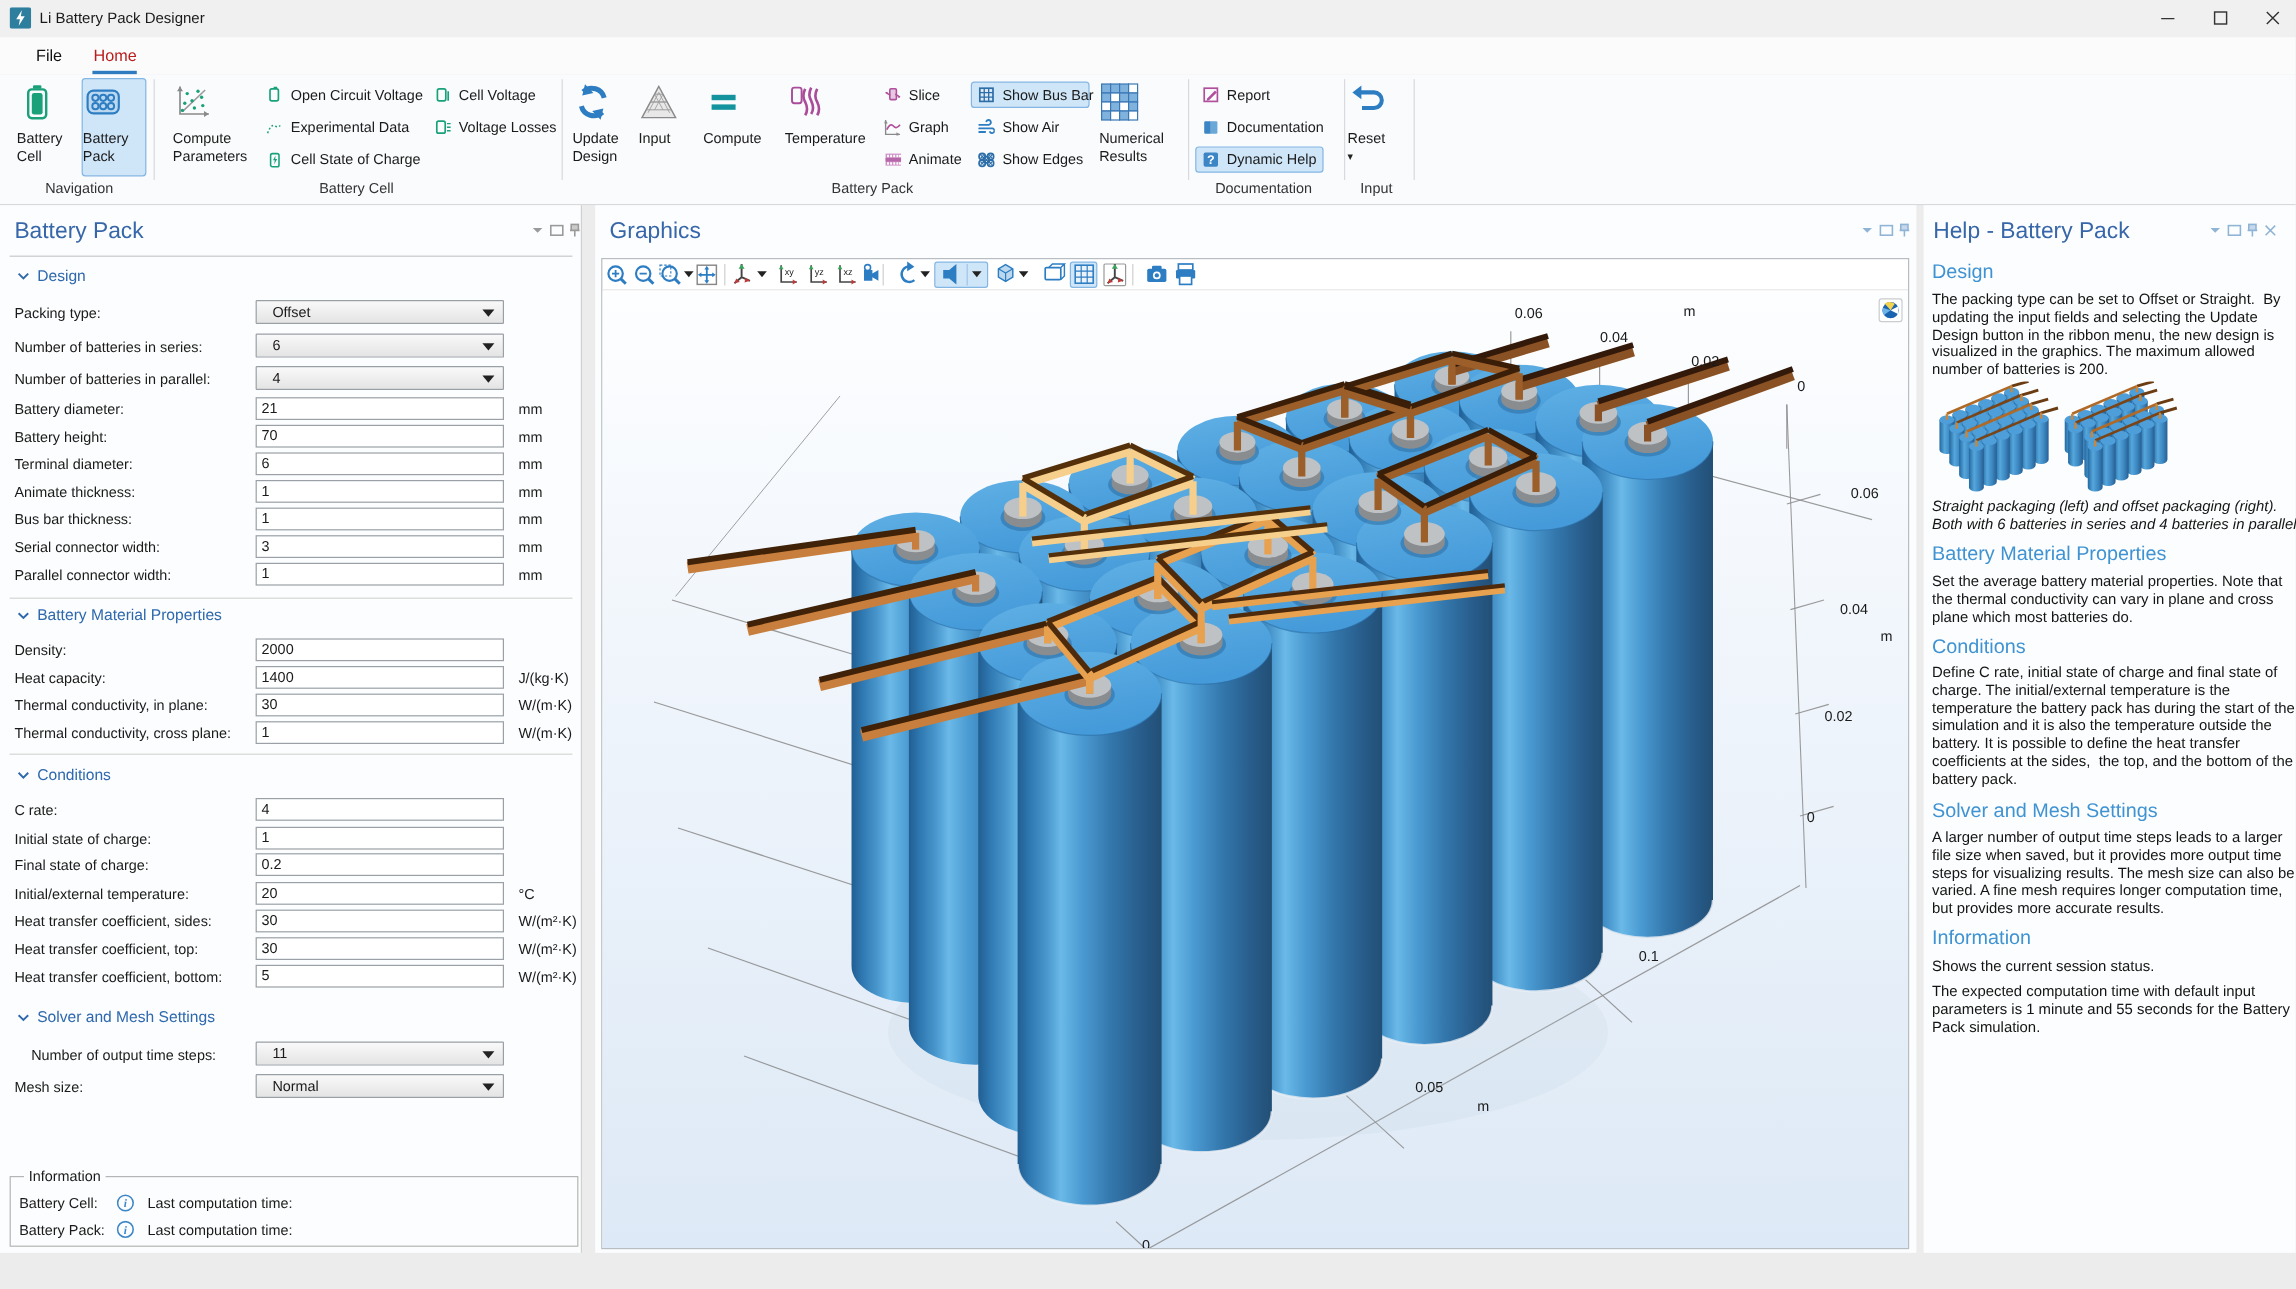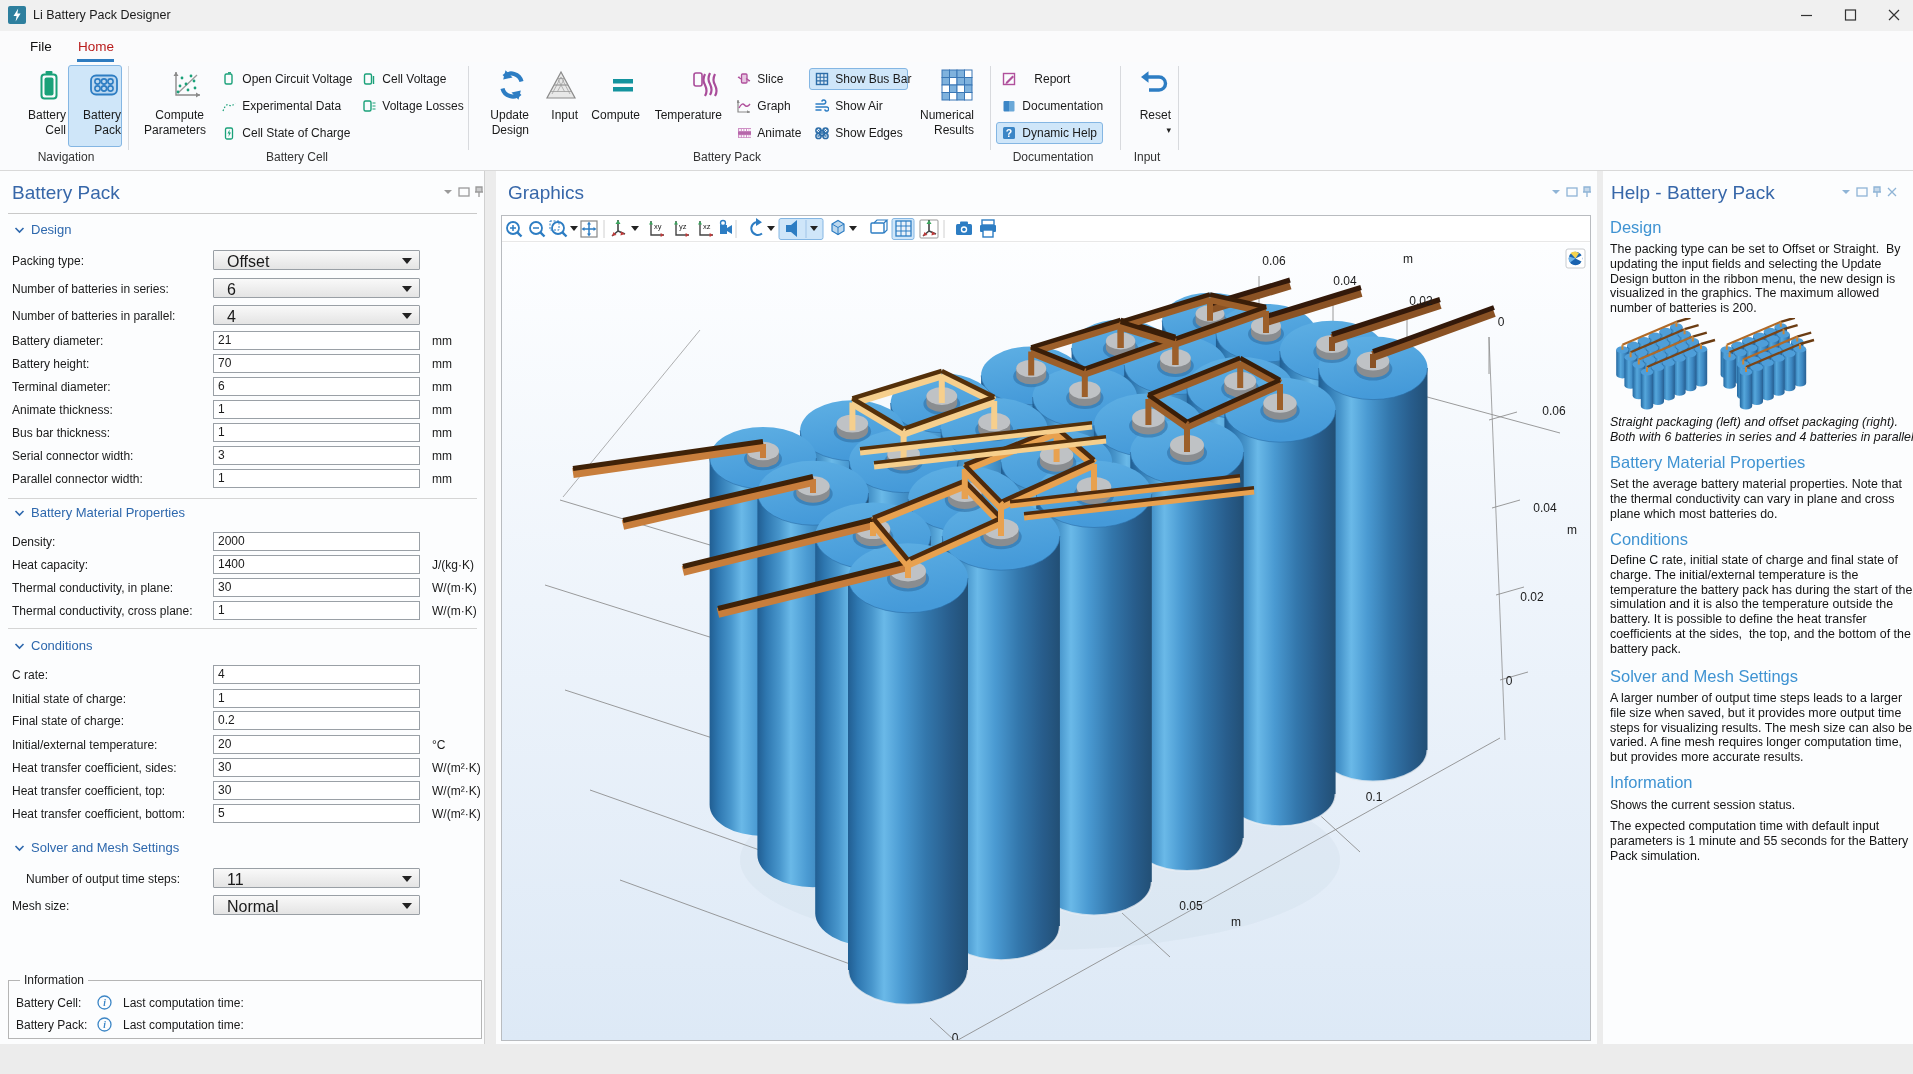--- a/index.html
+++ b/index.html
@@ -3,34 +3,34 @@
 <style>
 * { margin:0; padding:0; box-sizing:border-box; }
 html,body { width:1913px; height:1074px; overflow:hidden;
   font-family:"Liberation Sans", sans-serif; background:#ececec; }
 .abs { position:absolute; }
 .titlebar { position:absolute; left:0; top:0; width:1913px; height:31px; background:#f0f0f0; }
 .tabrow { position:absolute; left:0; top:31px; width:1913px; height:31px; background:#fbfbfc; }
 .ribbon { position:absolute; left:0; top:62px; width:1913px; height:109px; background:#fafbfd; border-bottom:1px solid #d9d9d9; }
 .rlabel { position:absolute; font-size:12px; color:#333; text-align:center; }
 .rsep { position:absolute; top:66px; width:1px; height:84px; background:#d8dade; }
-.bigbtn { position:absolute; text-align:right; font-size:12px; color:#1a1a1a; line-height:15px; }
+.bigbtn { position:absolute; text-align:left; font-size:12px; color:#1a1a1a; line-height:15px; }
 .selbtn { background:#cfe6f9; border:1px solid #84b6e3; border-radius:3px; }
 .smallrow { position:absolute; height:22px; font-size:12px; color:#1a1a1a; white-space:nowrap; }
 .smallrow svg { vertical-align:-3px; }
 .panel { position:absolute; background:#fcfdfe; }
 .ptitle { position:absolute; font-size:19px; color:#3767a9; }
 .sechead { position:absolute; font-size:13px; color:#2e68ad; }
 .flabel { position:absolute; font-size:12px; color:#1a1a1a; white-space:nowrap; }
 .funit { position:absolute; font-size:12px; color:#1a1a1a; }
 .tinput { position:absolute; left:213px; width:207px; height:19px; background:#fff;
   border:1px solid #9aa0a6; font-size:12px; color:#1a1a1a; padding:1px 0 0 4px; }
 .tdrop { position:absolute; left:213px; width:207px; height:20px;
   background:linear-gradient(#f9f9f9,#e4e4e4); border:1px solid #999fa5; border-radius:1px;
-  font-size:16px; color:#1a1a1a; padding:2px 0 0 13px; }
+  font-size:12px; color:#1a1a1a; padding:2px 0 0 13px; }
 .tdrop:after { content:""; position:absolute; right:7px; top:7px; width:0; height:0;
   border-left:5px solid transparent; border-right:5px solid transparent; border-top:6px solid #222; }
 .helph { position:absolute; font-size:16.5px; color:#3f93d2; }
 .helpp { position:absolute; font-size:12.4px; line-height:14.8px; color:#141414; white-space:nowrap; }
 </style></head>
 <body>
 <div class="titlebar">
       <div class="abs" style="left:8px;top:6px"><svg width="18" height="18" viewBox="0 0 18 18" style="">
         <rect x="0" y="0" width="18" height="18" rx="2" fill="#2e7f9e"></rect>
         <path d="M10.2 2.5 L5.5 10 L8.6 10 L7.6 15.5 L12.6 7.6 L9.4 7.6 Z" fill="#fff"></path>
@@ -183,21 +183,21 @@
       <rect x="2.0" y="24.5" width="7.5" height="7.5" fill="#7fb2dd" stroke="#3a77b5" stroke-width="1"></rect>
       <rect x="9.5" y="24.5" width="7.5" height="7.5" fill="#fff" stroke="#3a77b5" stroke-width="1"></rect>
       <rect x="17.0" y="24.5" width="7.5" height="7.5" fill="#7fb2dd" stroke="#3a77b5" stroke-width="1"></rect>
       <rect x="24.5" y="24.5" width="7.5" height="7.5" fill="#fff" stroke="#3a77b5" stroke-width="1"></rect>
     </svg><div style="margin-top:2px">Numerical<br>Results</div></div>
 <div class="rlabel" style="left:677px;top:150px;width:100px">Battery Pack</div>
 <div class="rsep" style="left:990px"></div>
 <div class="smallrow" style="left:1002px;top:72px"><svg width="14" height="14" viewBox="0 0 14 14" style="">
       <rect x="1.5" y="1.5" width="11" height="11" fill="none" stroke="#b0509c" stroke-width="1.4"></rect>
       <path d="M4 10 L10.5 3.5 l1.5 1.5 L5.5 11.5 l-2 0.5 z" fill="#b0509c"></path>
-    </svg> <span style="margin-left:15px">Report</span></div>
+    </svg> <span style="margin-left:3px">Report</span></div>
 <div class="smallrow" style="left:1002px;top:99px"><svg width="14" height="14" viewBox="0 0 14 14" style="">
       <path d="M2.5 2 H7 V12.5 H2.5 a1 1 0 0 1 -1 -1 V3 a1 1 0 0 1 1 -1 Z" fill="#3c86c6"></path>
       <path d="M7 2 H11.5 a1 1 0 0 1 1 1 V11.5 a1 1 0 0 1 -1 1 H7 Z" fill="#6aa8d8"></path>
     </svg> <span style="margin-left:3px">Documentation</span></div>
 <div class="abs selbtn" style="left:996px;top:122px;width:107px;height:22px"></div>
 <div class="smallrow" style="left:1002px;top:126px"><svg width="14" height="14" viewBox="0 0 14 14" style="">
       <rect x="1" y="1" width="12" height="12" rx="1.5" fill="#3c86c6"></rect>
       <text x="7" y="11" font-size="10.5" font-family="Liberation Sans" fill="#fff" text-anchor="middle" font-weight="bold">?</text>
     </svg> <span style="margin-left:3px">Dynamic Help</span></div>
 <div class="rlabel" style="left:1003px;top:150px;width:100px">Documentation</div>

